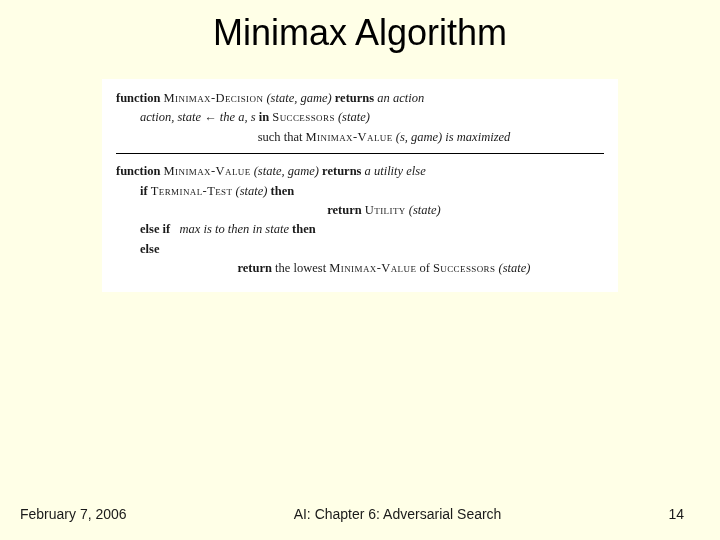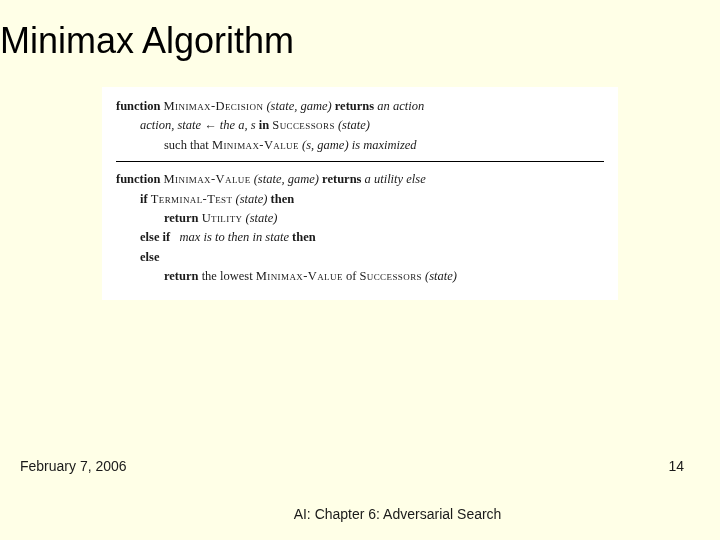--- a/index.html
+++ b/index.html
@@ -3,58 +3,58 @@
 <meta charset="utf-8">
 <style>
   * { margin: 0; padding: 0; box-sizing: border-box; }
   html, body { width: 720px; height: 540px; overflow: hidden; }
   body {
     background: #ffffe7;
     font-family: Verdana, Tahoma, sans-serif;
     position: relative;
   }
   .slide-title {
-    text-align: left;
+    text-align: center;
     font-size: 36px;
     font-weight: 400;
     color: #000;
-    padding-top: 20px;
+    padding-top: 12px;
     font-family: Verdana, Tahoma, sans-serif;
   }
   .algo-box {
     background: #ffffff;
     width: 516px;
     margin: 25px auto 0 auto;
     padding: 10px 14px 14px 14px;
     font-family: "Times New Roman", Times, serif;
     font-size: 12.5px;
     color: #1a1a1a;
     line-height: 1.55;
   }
   .algo-box hr {
     border: none;
     border-top: 1px solid #000;
     margin: 6px 0 8px 0;
   }
   .fn { font-variant: small-caps; letter-spacing: 0.4px; }
   .kw { font-weight: bold; }
   .ind1 { padding-left: 24px; }
-  .ind2 { padding-left: 48px; }
+  .ind2 { padding-left: 48px; text-align: center; }
   .footer {
     position: absolute;
     bottom: 18px;
     left: 0;
     width: 100%;
     display: flex;
     font-family: Verdana, Tahoma, sans-serif;
     font-size: 14px;
     color: #1a1a1a;
   }
   .footer .date { flex: 0 0 auto; padding-left: 20px; }
-  .footer .mid  { flex: 1 1 auto; text-align: center; margin-top: 48px; }
+  .footer .mid  { flex: 1 1 auto; text-align: center; }
   .footer .pg   { flex: 0 0 auto; padding-right: 36px; }
   .it { font-style: italic; }
 </style>
 </head>
 <body>
 
 <h1 class="slide-title">Minimax Algorithm</h1>
 
 <div class="algo-box">
 

